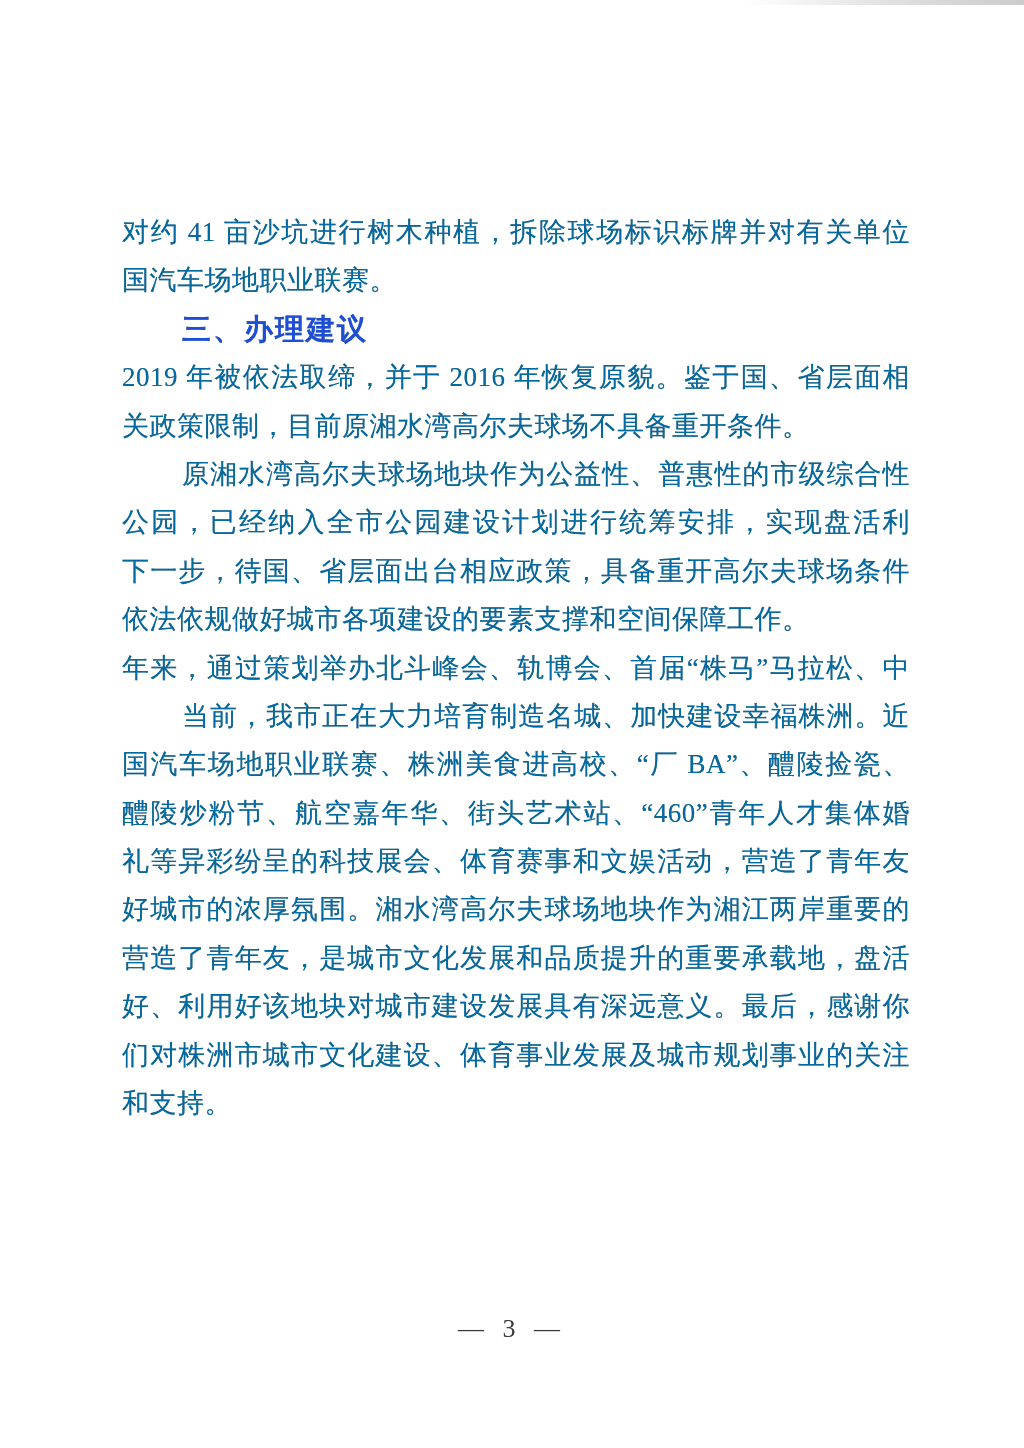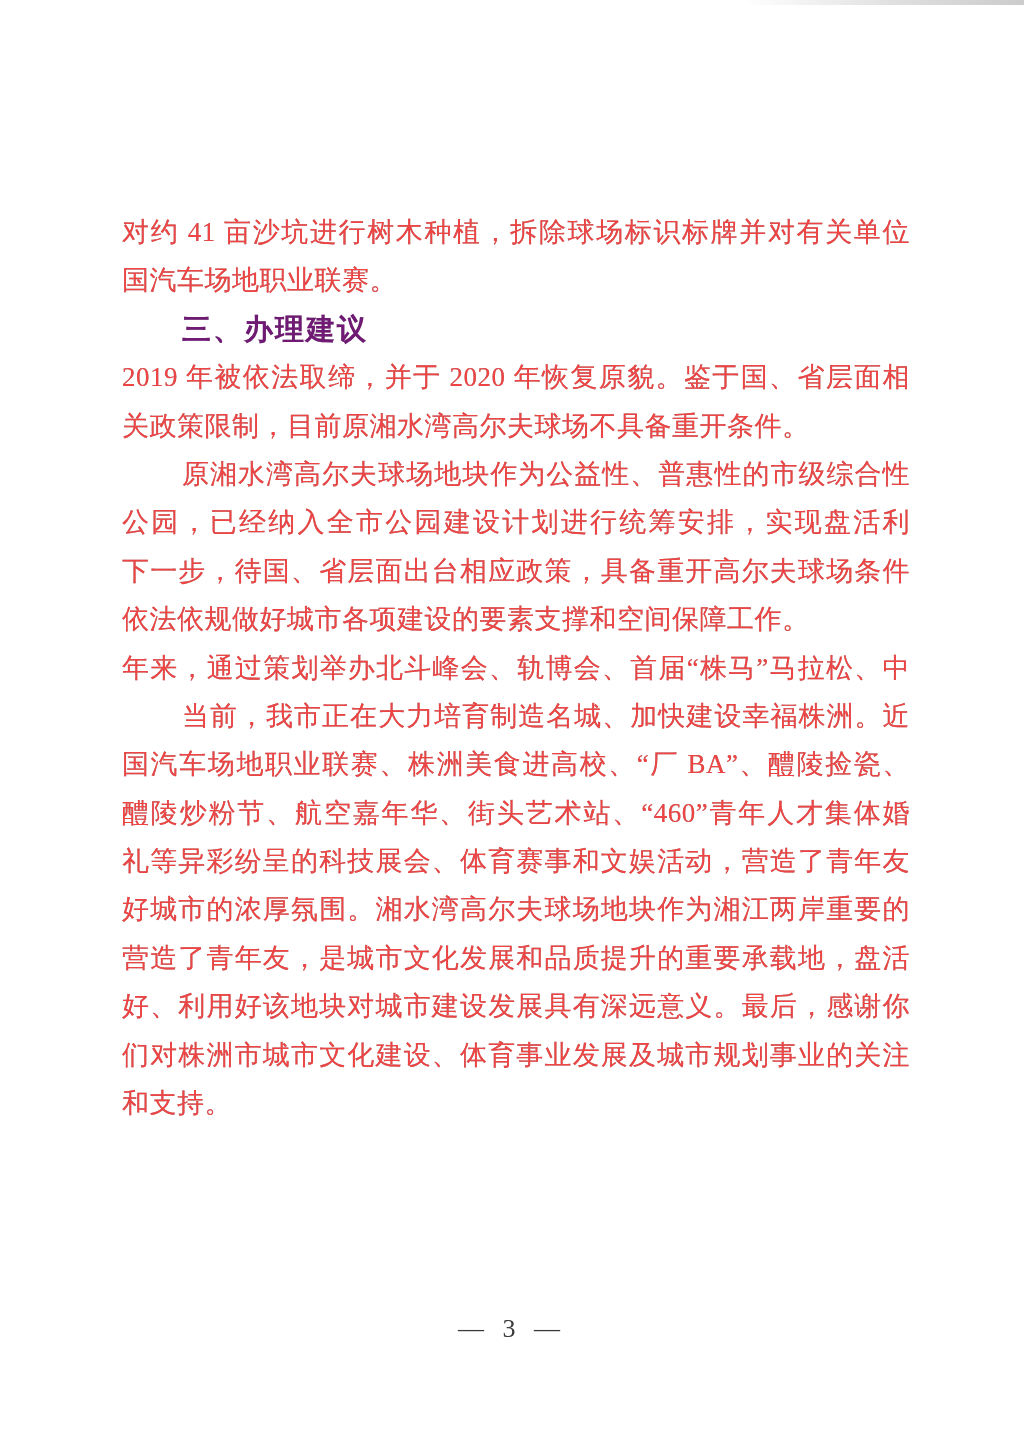--- a/index.html
+++ b/index.html
@@ -21,37 +21,37 @@
   }
   .content {
     position: absolute;
     left: 122px; top: 208px;
     width: 788px;
   }
   .line {
     font-size: 27px;
     line-height: 48.4px;
     height: 48.4px;
-    color: #ef4444;
+    color: #0369a1;
     letter-spacing: 0.5px;
     white-space: nowrap;
     overflow: hidden;
     text-shadow: 0 0 0.6px rgba(60,60,60,0.55);
   }
   .fill {
     white-space: normal;
     text-align: justify;
     text-align-last: justify;
   }
   .indent { text-indent: 60px; }
   .heading {
     font-family: "Liberation Sans", "DejaVu Sans", sans-serif;
     font-weight: bold;
     font-size: 29px;
-    color: #701a75;
+    color: #1d4ed8;
     letter-spacing: 2px;
   }
   .footer {
     position: absolute;
     left: 0; right: 0; top: 1314px;
     text-align: center;
   }
   .pageno {
     font-size: 26px;
     color: #3a3a3a;
@@ -65,21 +65,21 @@
 
   <div class="scan-artifact"></div>
 
   <main class="content">
 
     <div class="line fill">对约 41 亩沙坑进行树木种植，拆除球场标识标牌并对有关单位</div>
     <div class="line">国汽车场地职业联赛。</div>
 
     <div class="line heading indent">三、办理建议</div>
 
-    <div class="line fill">2019 年被依法取缔，并于 2020 年恢复原貌。鉴于国、省层面相</div>
+    <div class="line fill">2019 年被依法取缔，并于 2016 年恢复原貌。鉴于国、省层面相</div>
     <div class="line">关政策限制，目前原湘水湾高尔夫球场不具备重开条件。</div>
 
     <div class="line fill indent">原湘水湾高尔夫球场地块作为公益性、普惠性的市级综合性</div>
     <div class="line fill">公园，已经纳入全市公园建设计划进行统筹安排，实现盘活利用。</div>
     <div class="line fill">下一步，待国、省层面出台相应政策，具备重开高尔夫球场条件</div>
     <div class="line">依法依规做好城市各项建设的要素支撑和空间保障工作。</div>
 
     <div class="line fill">年来，通过策划举办北斗峰会、轨博会、首届“株马”马拉松、中</div>
     <div class="line fill indent">当前，我市正在大力培育制造名城、加快建设幸福株洲。近</div>
     <div class="line fill">国汽车场地职业联赛、株洲美食进高校、“厂 BA”、醴陵捡瓷、</div>

